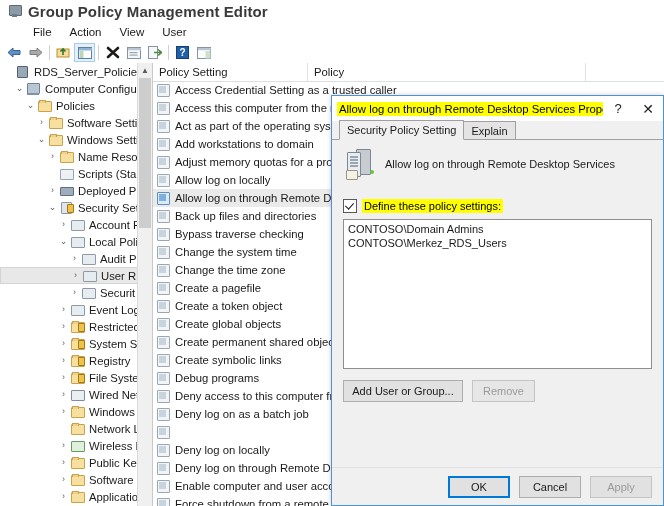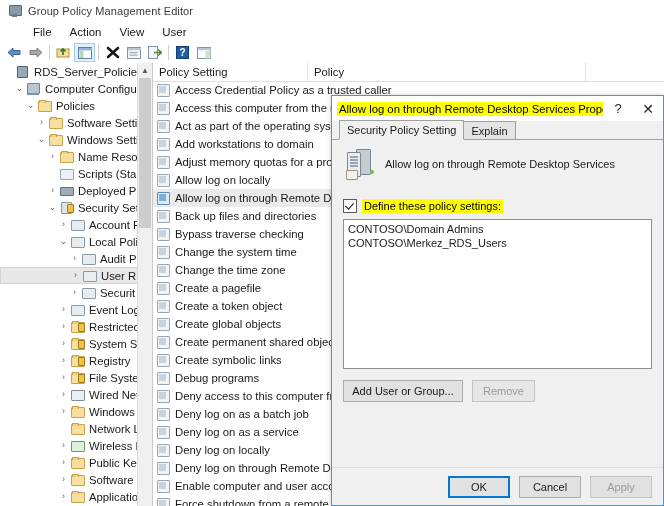--- a/index.html
+++ b/index.html
@@ -9,21 +9,21 @@
     font-size:11px;color:#1a1a1a;background:#ffffff;
     -webkit-font-smoothing:antialiased;
   }
   .app{position:relative;width:664px;height:506px;background:#ffffff;}
 
   
   .titlebar{height:22px;display:flex;align-items:center;padding:0 4px;background:#ffffff;}
   .titlebar .app-ico{width:14px;height:14px;margin:0 6px 0 4px;position:relative;flex:none;}
   .app-ico .scr{position:absolute;left:1px;top:1px;width:11px;height:9px;background:#8c9aa8;border:1px solid #5c6a78;border-radius:1px;}
   .app-ico .stand{position:absolute;left:4px;top:10px;width:5px;height:3px;background:#6d7b89;}
-  .titlebar .ttl{font-size:11px;color:#3a3a3a;letter-spacing:.1px;}
+  .titlebar .ttl{font-size:15px;color:#3a3a3a;letter-spacing:.1px;font-weight:bold;}
 
   
   .menubar{height:20px;display:flex;align-items:center;padding-left:24px;gap:0;background:#ffffff;}
   .menubar .mi{font-size:11.5px;color:#1a1a1a;padding:2px 9px;cursor:default;}
 
   
   .toolbar{height:21px;display:flex;align-items:center;padding-left:4px;gap:0;background:#ffffff;
            border-bottom:1px solid #e4e4e4;}
   .tb{width:21px;height:19px;display:flex;align-items:center;justify-content:center;position:relative;}
   .tb.sel{background:#e3effa;border:1px solid #a8cdea;box-sizing:border-box;}
@@ -435,21 +435,21 @@
         <div class="col c2">Policy Setting</div>
         <div class="col c1">Policy</div>
         <div class="col c3"></div>
       </div>
       <div class="lbody" id="list-body">
           <div class="lrow" style="position: relative;">
             <span class="pico">
               <span class="pg"></span>
               <span class="pd"></span>
             </span>
-            <span class="ptxt">Access Credential Policy as a trusted caller</span>
+            <span class="ptxt">Access Credential Setting as a trusted caller</span>
           </div>
           <div class="lrow" style="position: relative;">
             <span class="pico">
               <span class="pg"></span>
               <span class="pd"></span>
             </span>
             <span class="ptxt">Access this computer from the netw</span>
             <span class="pset">Not Defined</span>
           </div>
           <div class="lrow" style="position: relative;">
@@ -569,21 +569,20 @@
               <span class="pg"></span>
               <span class="pd"></span>
             </span>
             <span class="ptxt">Deny log on as a batch job</span>
           </div>
           <div class="lrow" style="position: relative;">
             <span class="pico">
               <span class="pg"></span>
               <span class="pd"></span>
             </span>
-            <span class="ptxt">Deny log on as a service</span>
           </div>
           <div class="lrow" style="position: relative;">
             <span class="pico">
               <span class="pg"></span>
               <span class="pd"></span>
             </span>
             <span class="ptxt">Deny log on locally</span>
           </div>
           <div class="lrow" style="position: relative;">
             <span class="pico">

